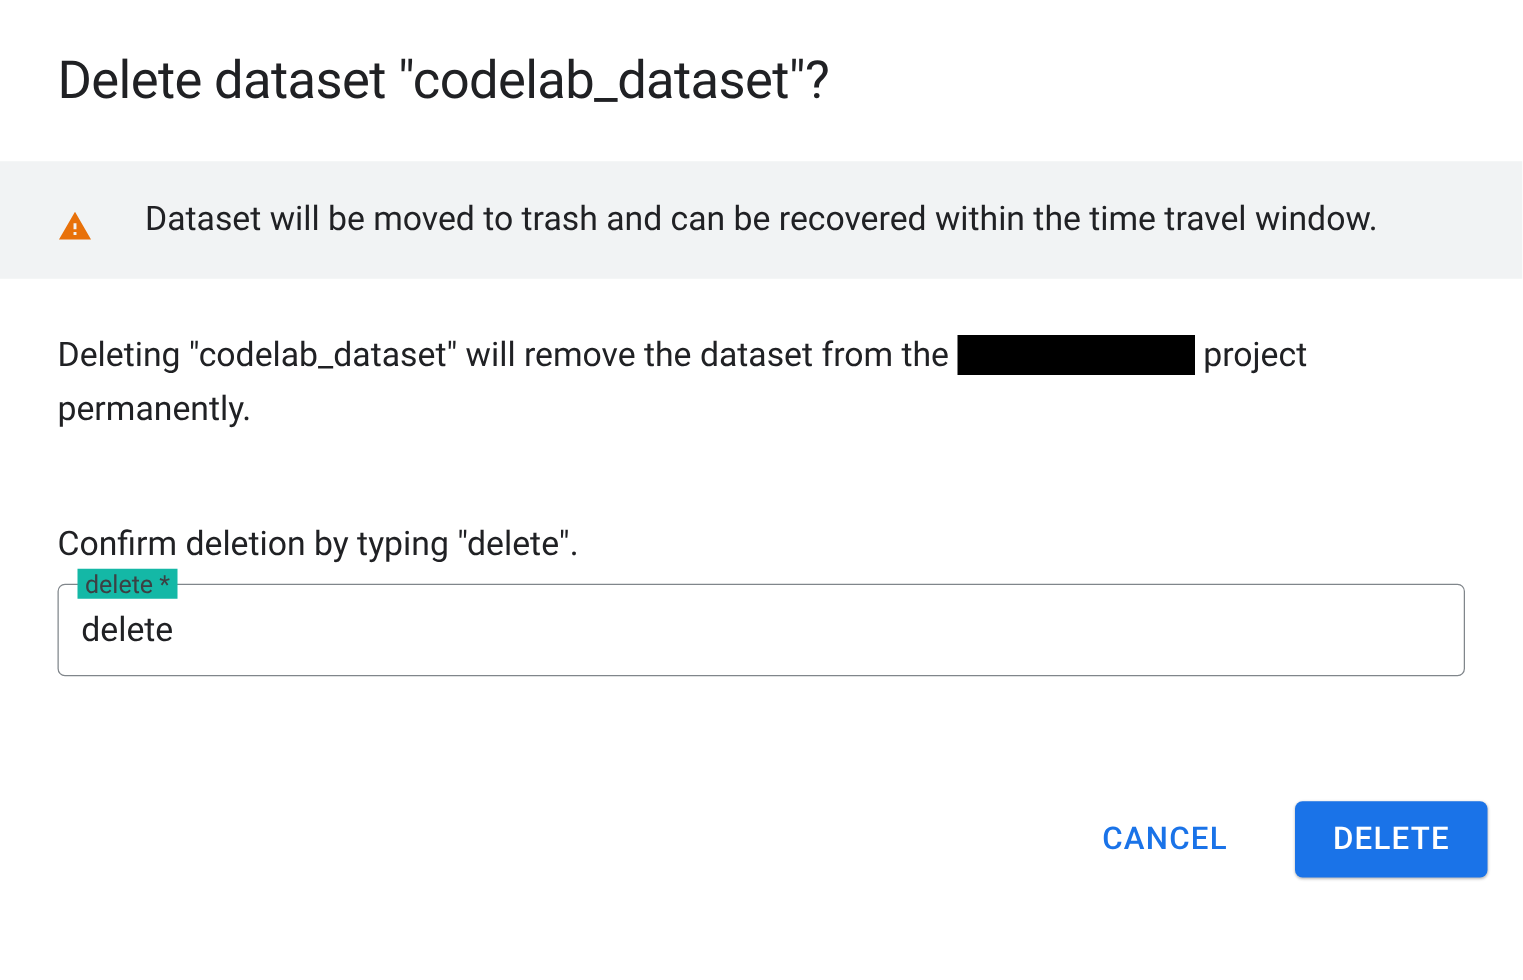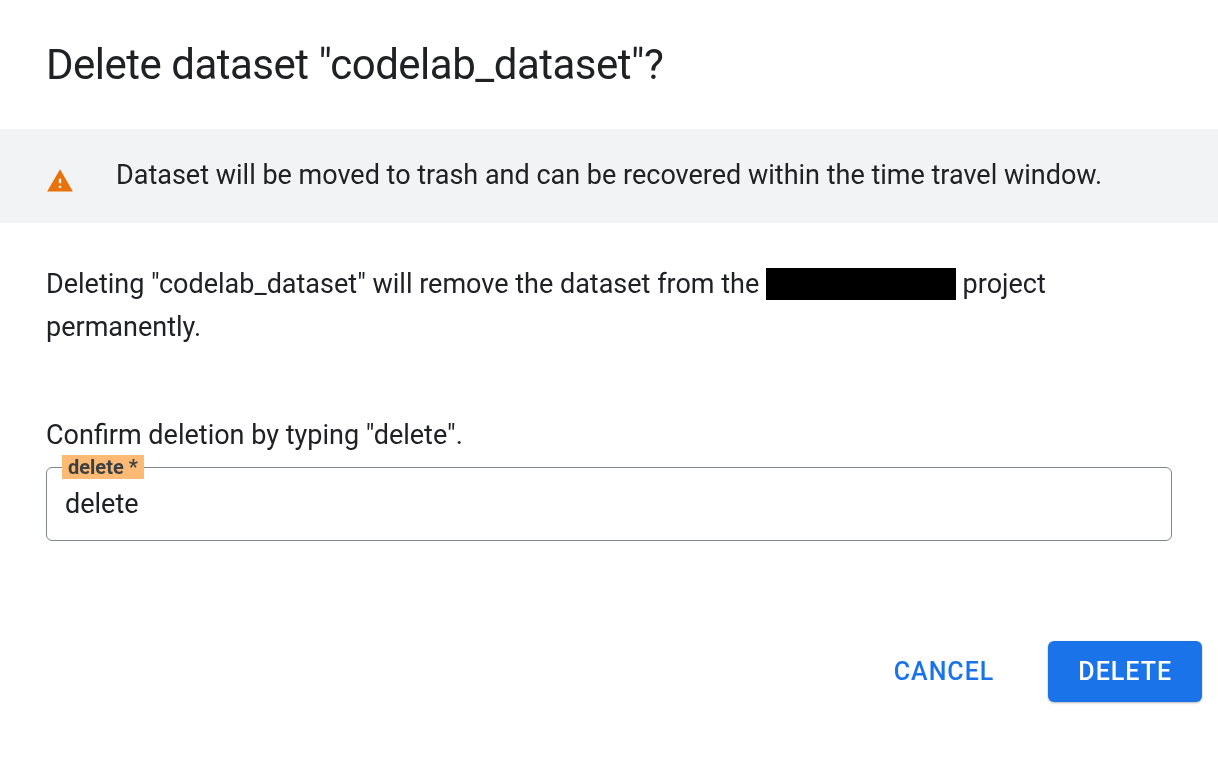--- a/index.html
+++ b/index.html
@@ -66,41 +66,41 @@
       margin-bottom: 8px;
     }
     .input-wrapper {
       position: relative;
       margin-top: 16px;
     }
     .floating-label {
       position: absolute;
       top: -12px;
       left: 16px;
-      background: #fdba74;
+      background: #14b8a6;
       padding: 0 6px;
       font-size: 20px;
-      font-weight: 700;
+      font-weight: 400;
       color: #3c4043;
     }
     .text-input {
       width: 100%;
       font-size: 27px;
       padding: 20px 18px;
       border: 1px solid #80868b;
       border-radius: 6px;
       font-family: inherit;
       color: #202124;
       outline: none;
     }
     .actions {
       display: flex;
       justify-content: flex-end;
       gap: 24px;
-      padding: 0 16px;
+      padding: 0 28px;
       margin-top: 100px;
     }
     .btn {
       font-family: inherit;
       font-size: 25px;
       font-weight: 500;
       letter-spacing: 1px;
       padding: 16px 30px;
       border-radius: 6px;
       cursor: pointer;

